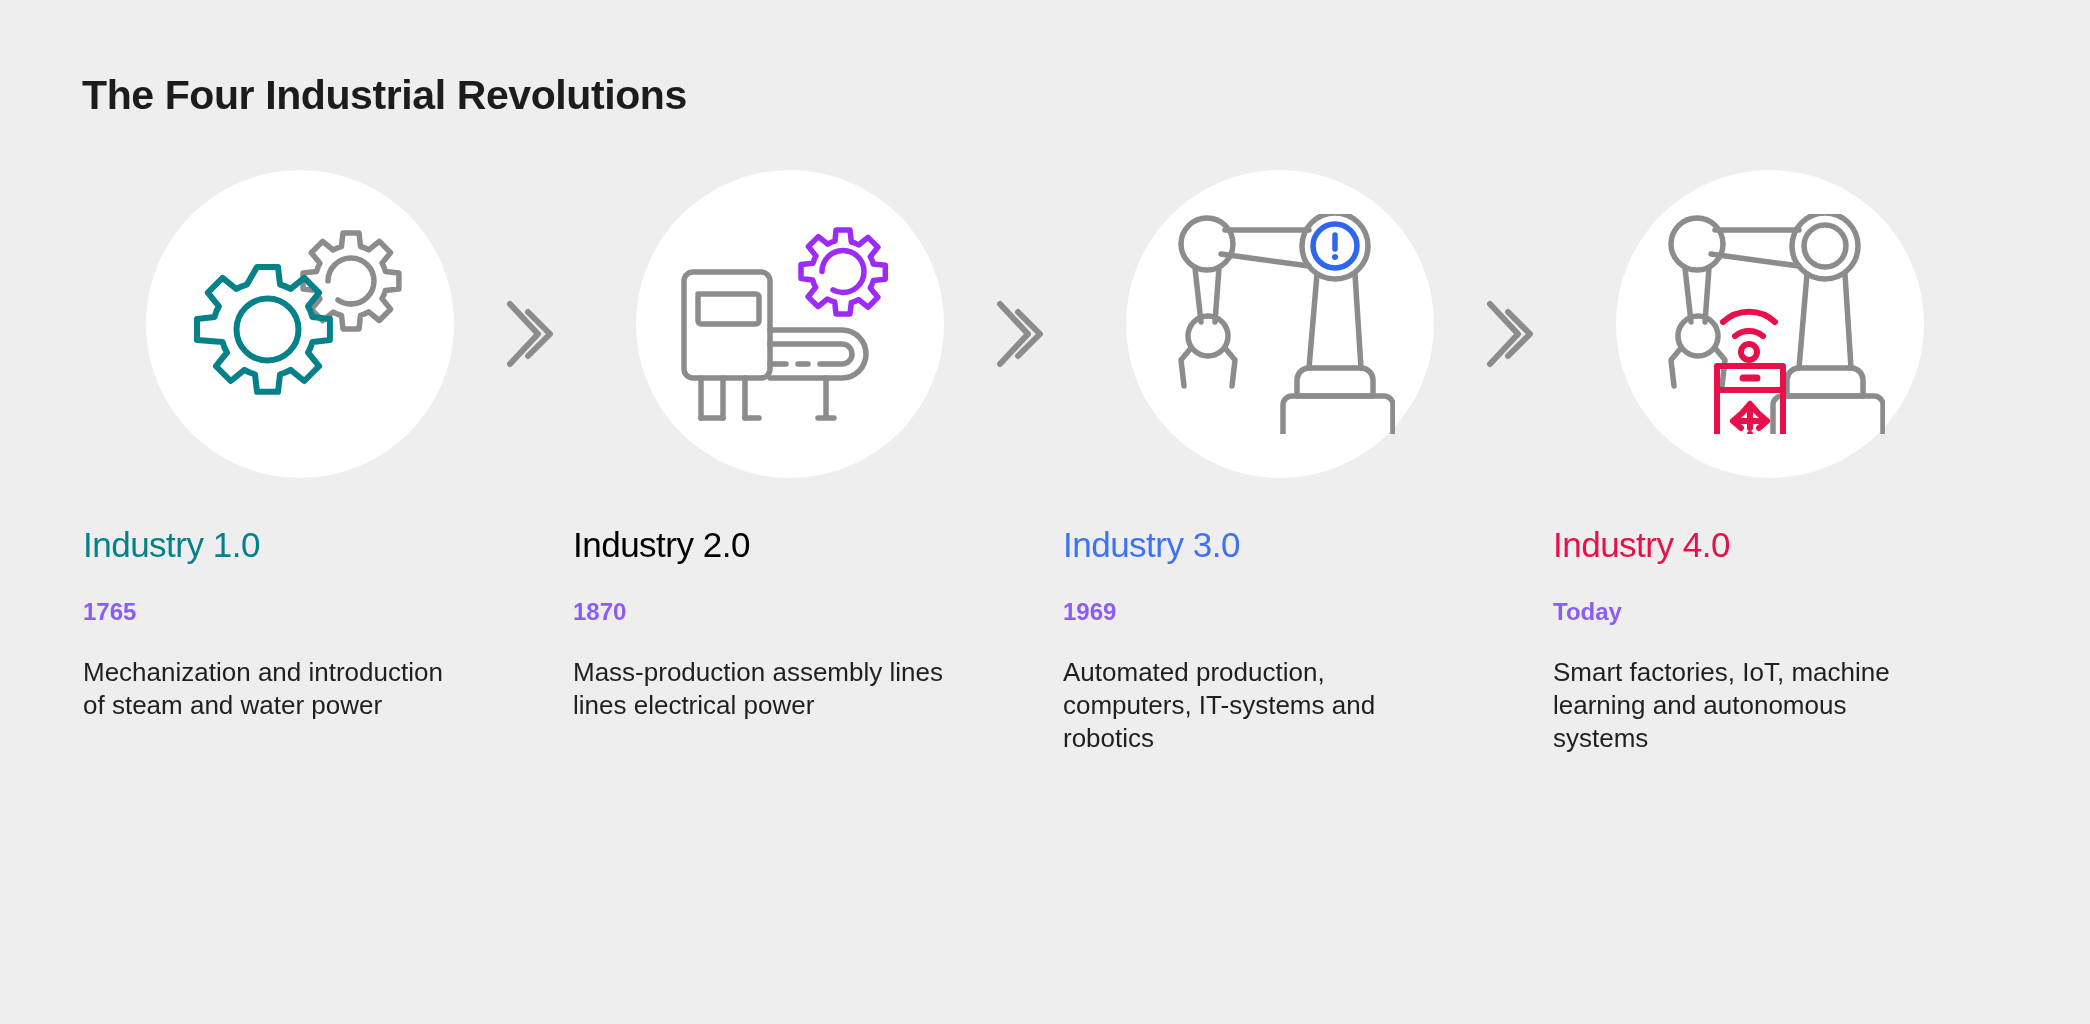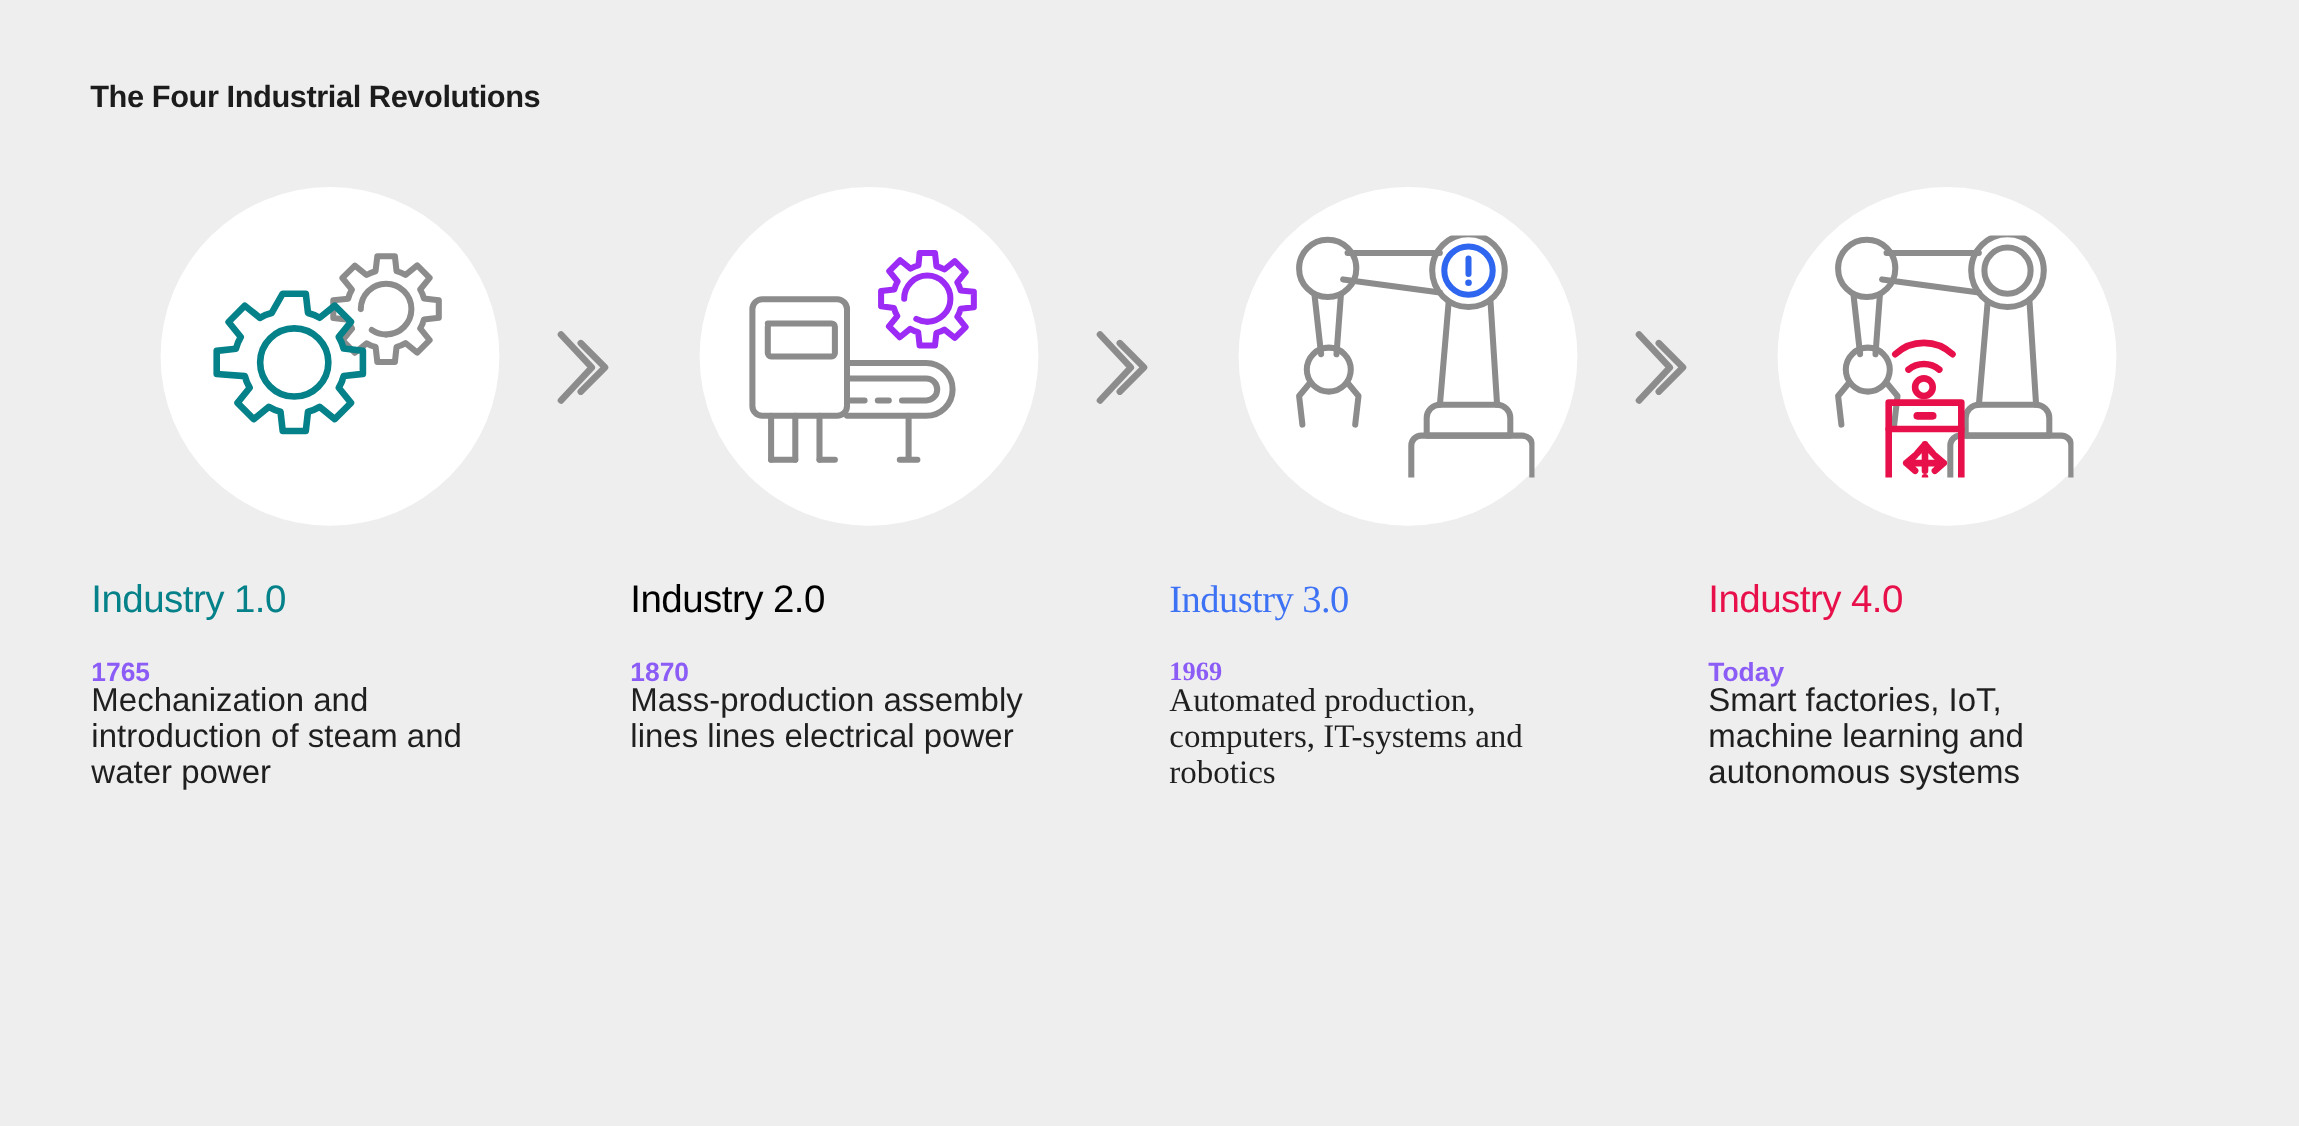--- a/index.html
+++ b/index.html
@@ -12,21 +12,21 @@
     background: #efeeee;
     font-family: "Liberation Sans", sans-serif;
     overflow: hidden;
     position: relative;
   }
 
   #page-title {
     position: absolute;
     left: 82px;
     top: 72px;
-    font-size: 28px;
+    font-size: 41px;
     font-weight: bold;
     color: #1c1c1c;
     letter-spacing: -0.4px;
     white-space: nowrap;
   }
 
   .stages {
     position: absolute;
     left: 0;
     top: 170px;
@@ -35,21 +35,21 @@
   }
 
   .stage {
     position: absolute;
     top: 0;
     width: 490px;
     height: 700px;
   }
   .stage-0 { left: 55px; }
   .stage-1 { left: 545px; }
-  .stage-2 { left: 1035px; font-family: Liberation Serif, serif; }
+  .stage-2 { left: 1035px; }
   .stage-3 { left: 1525px; }
 
   .icon-circle {
     position: absolute;
     left: 50%;
     top: 0;
     transform: translateX(-50%);
     width: 308px;
     height: 308px;
     border-radius: 50%;
@@ -83,23 +83,23 @@
     position: absolute;
     left: 28px;
     top: 428px;
     font-size: 24px;
     font-weight: bold;
     color: #8b5cf6;
   }
   .stage-desc {
     position: absolute;
     left: 28px;
-    top: 450px;
+    top: 486px;
     width: 380px;
-    font-size: 30px;
+    font-size: 26px;
     line-height: 33px;
     color: #1f1f1f;
   }
 </style>
 </head>
 <body>
 
 <div id="page-title">The Four Industrial Revolutions</div>
 
 <div class="stages">

